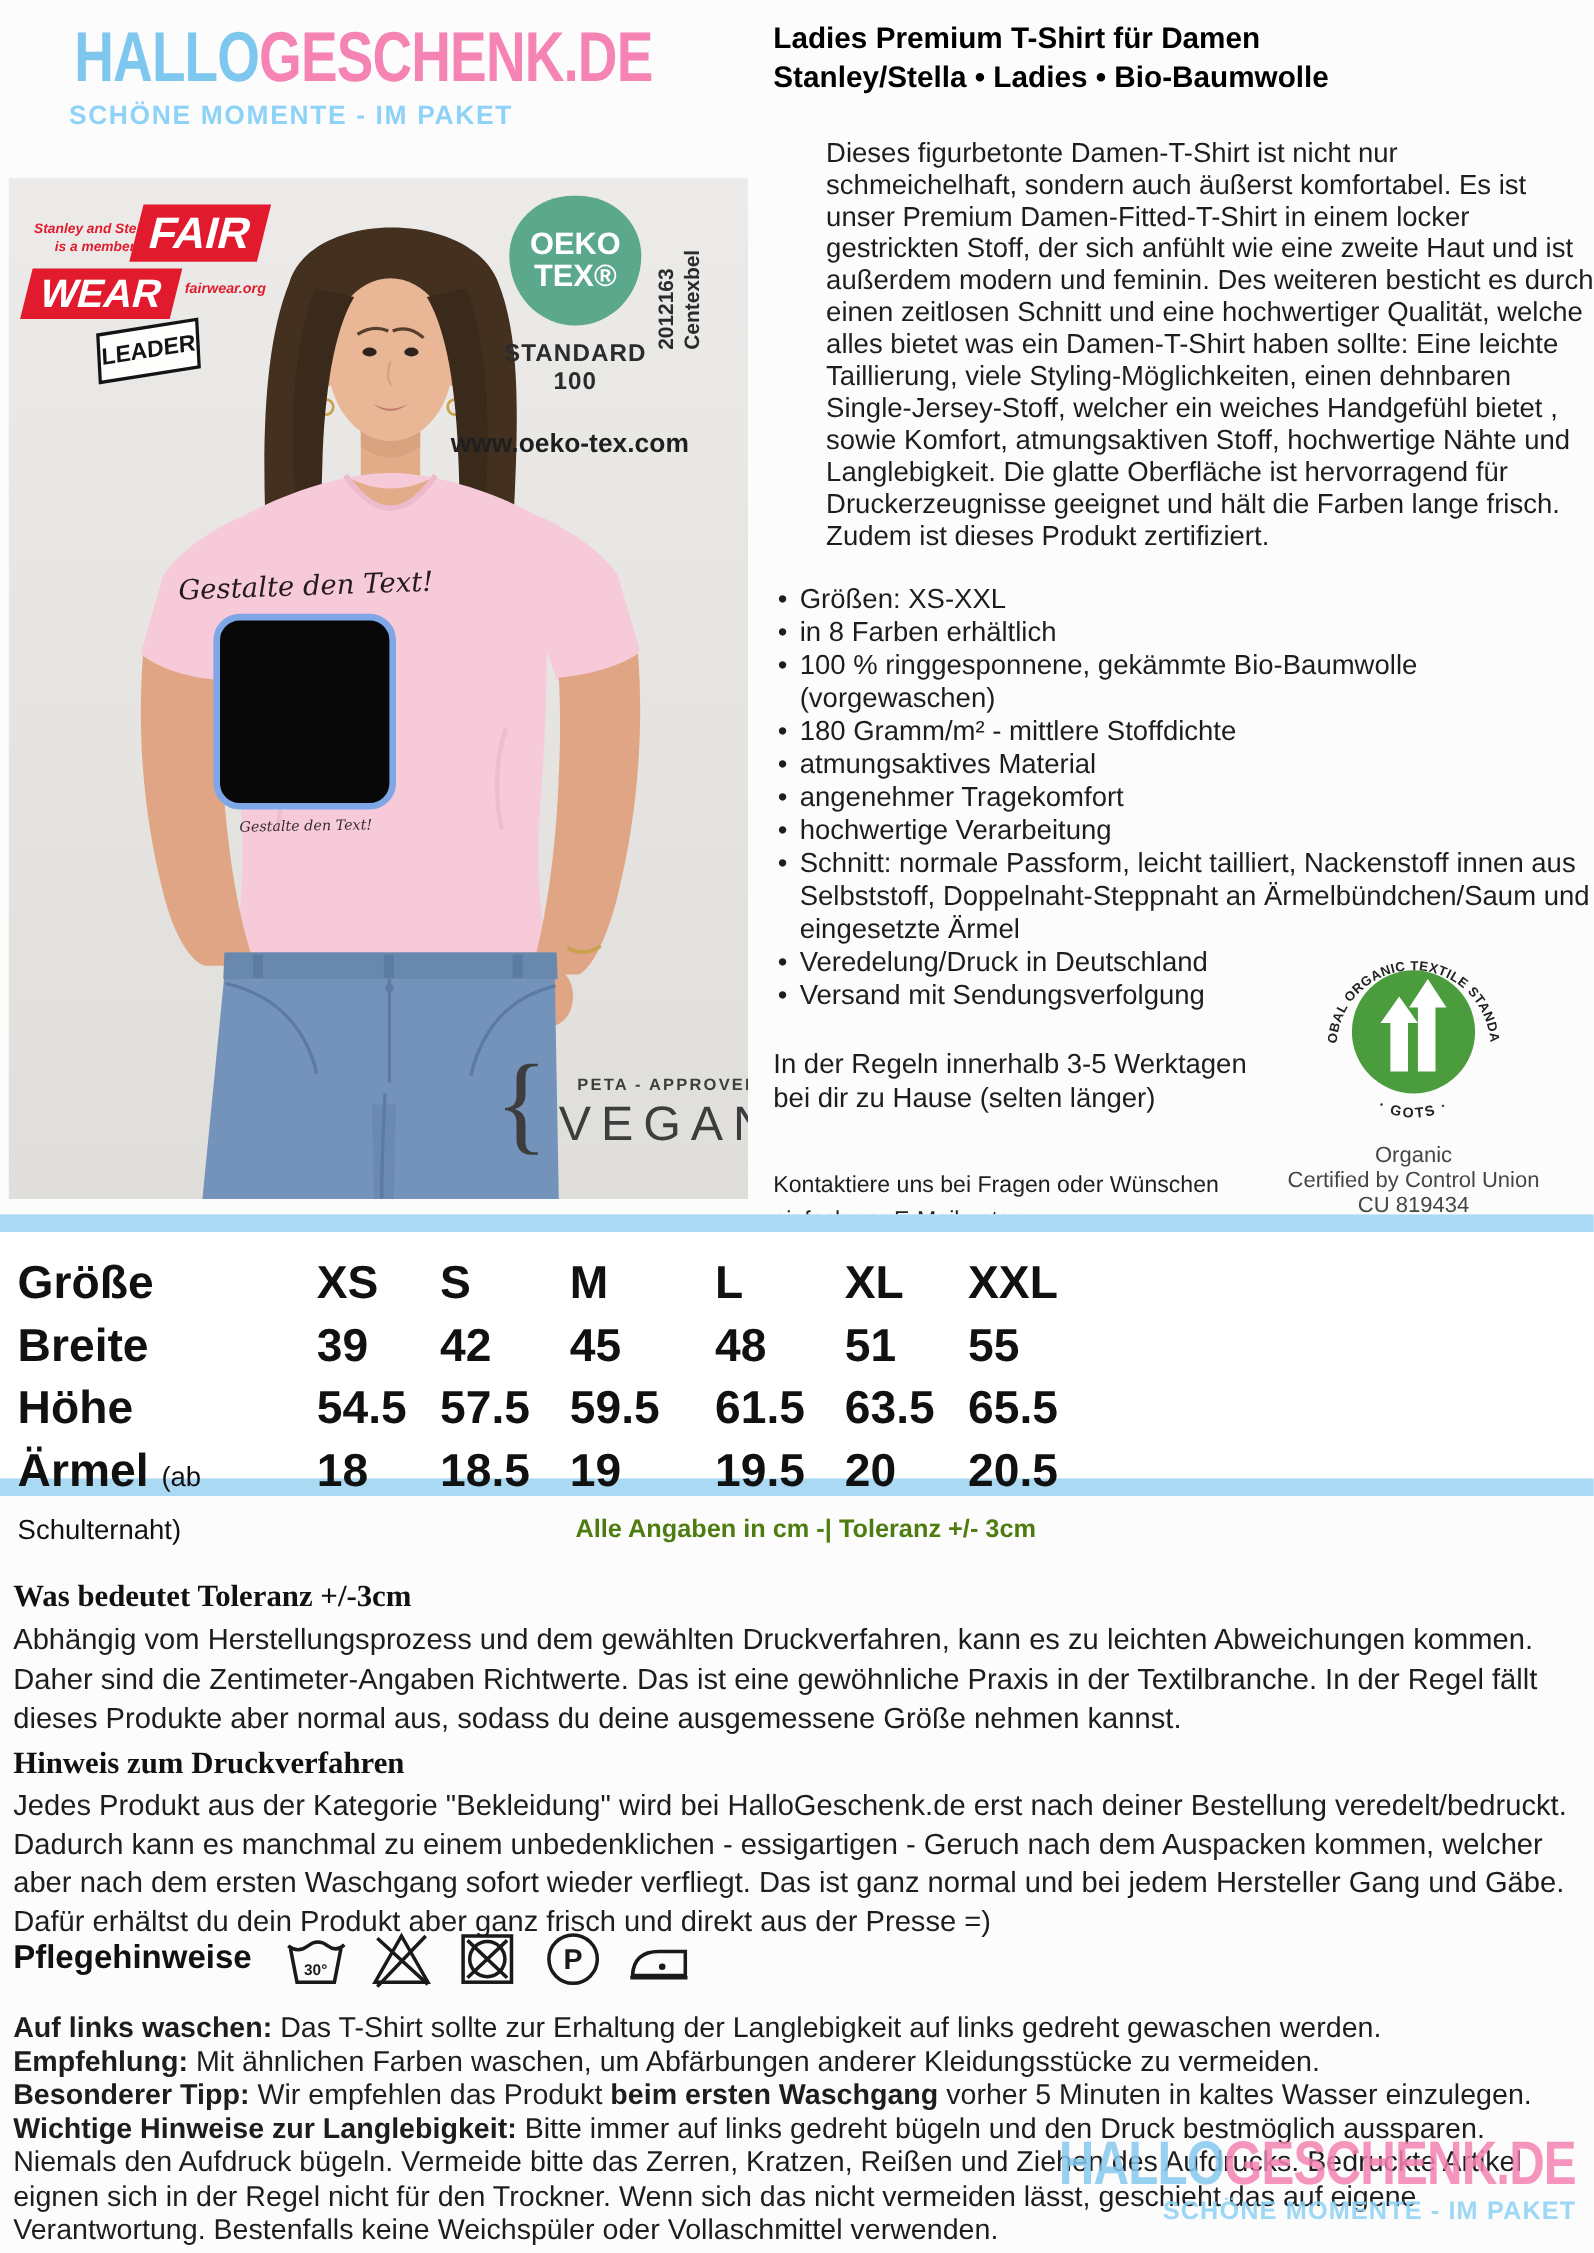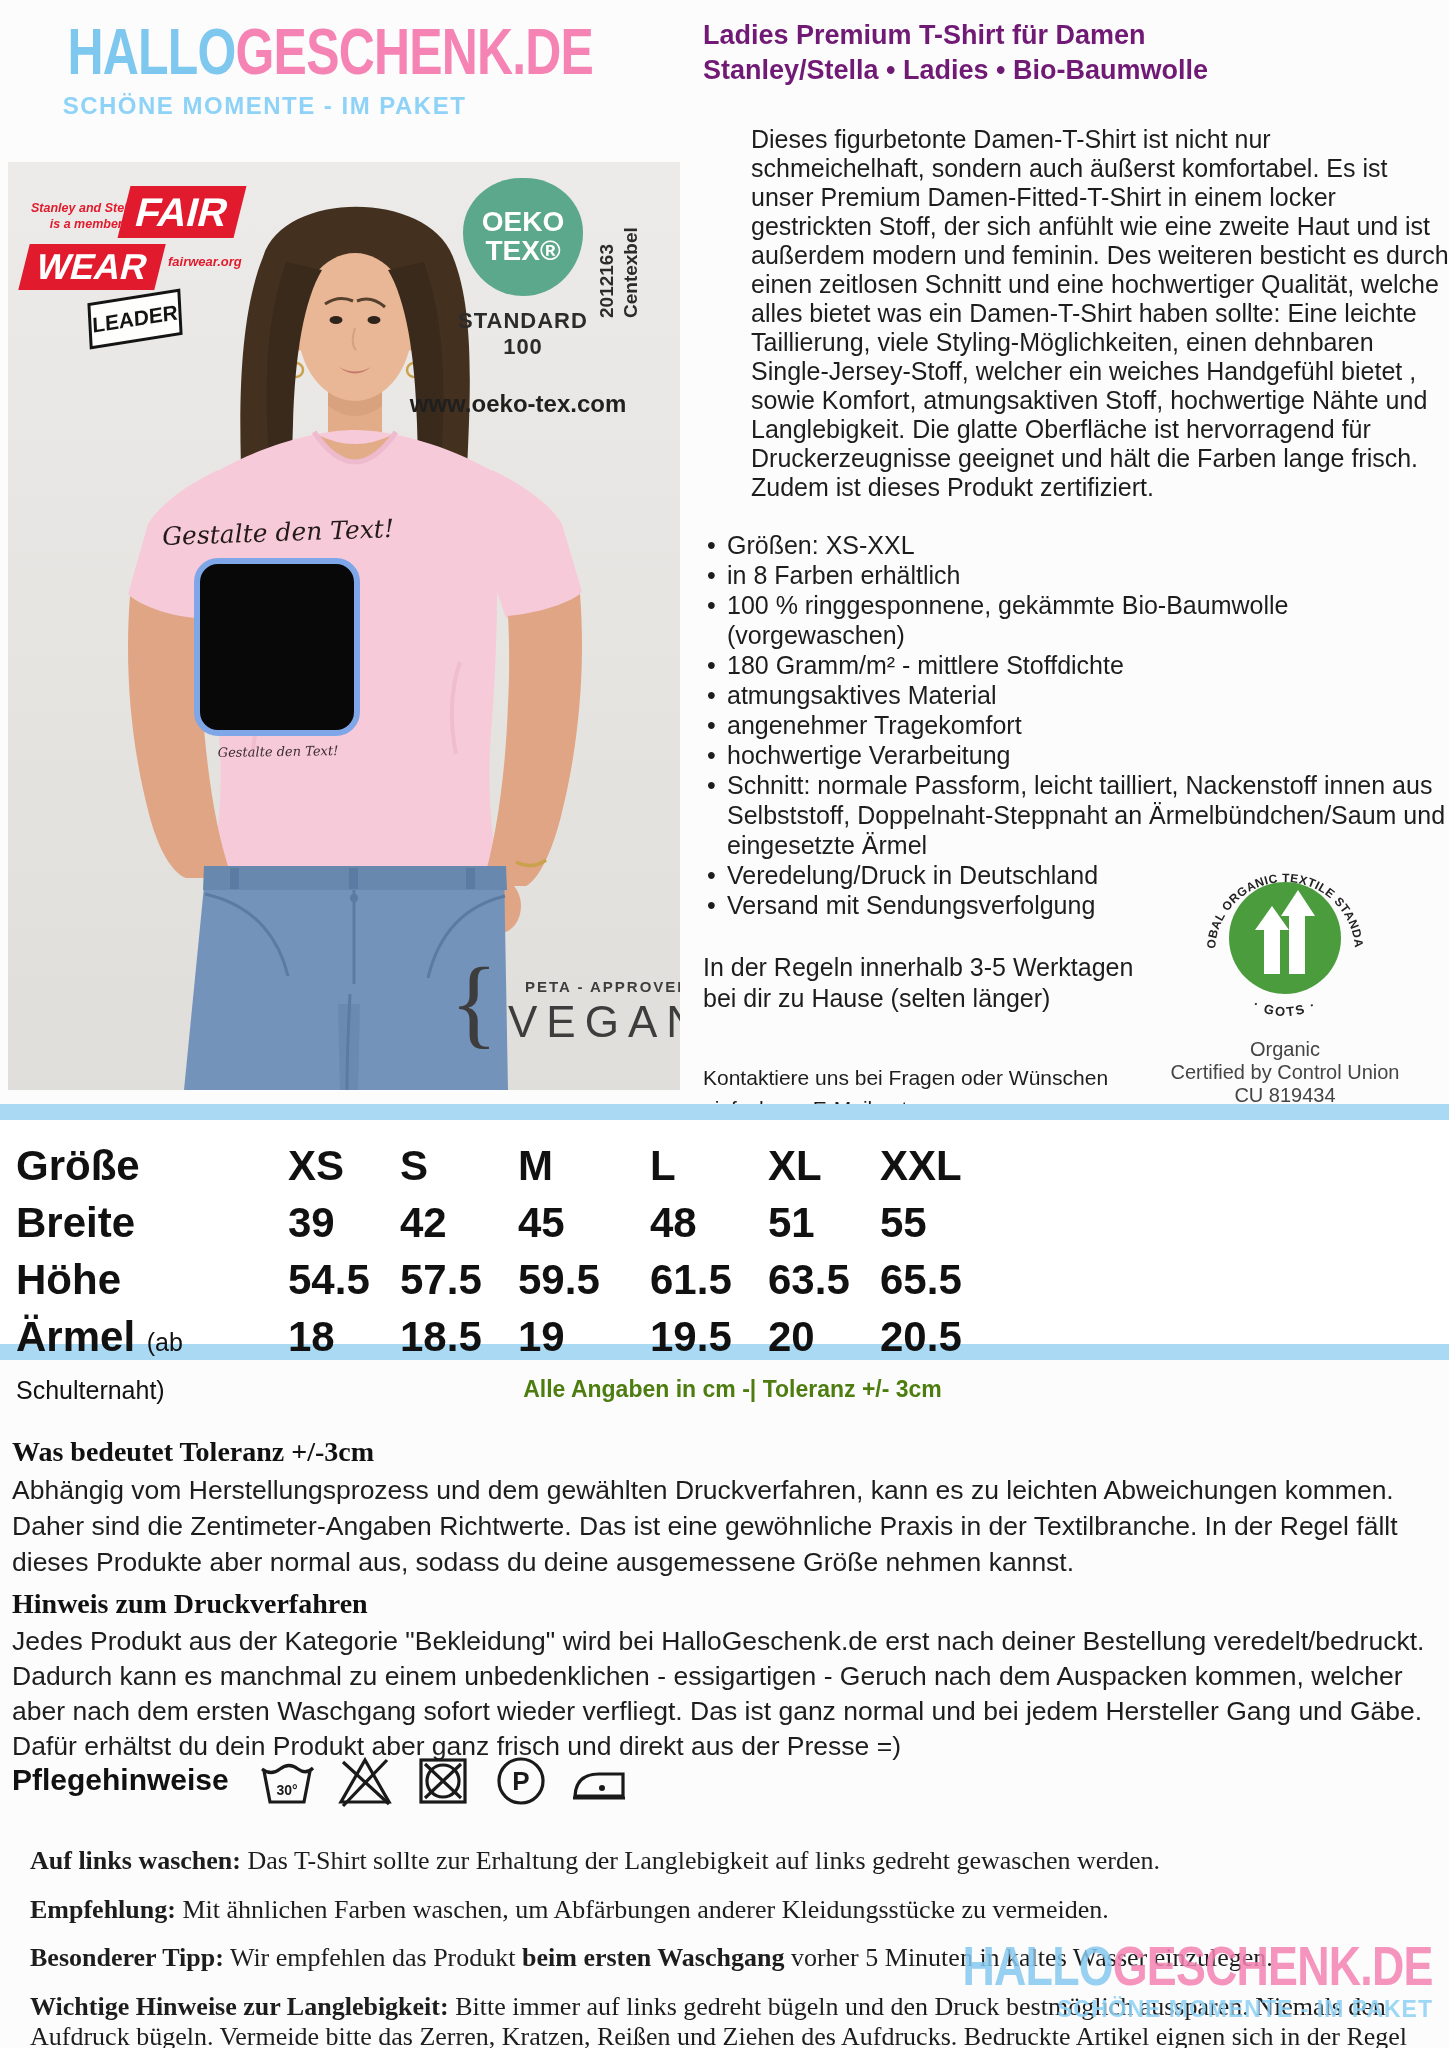--- a/index.html
+++ b/index.html
@@ -42,21 +42,21 @@
 
   
   .vegan{position:absolute;left:442px;top:796px;display:flex;gap:10px;color:#3d3d3d;}
   .vegan .brace{font-family:"Liberation Serif",serif;font-size:100px;line-height:0.9;font-weight:normal;}
   .vegan .mid{padding-top:20px;text-align:center;}
   .vegan .l1{font-size:15px;letter-spacing:2px;font-weight:bold;white-space:nowrap;}
   .vegan .l2{font-size:44px;letter-spacing:9px;margin-top:2px;}
 
   
   .right-col{position:absolute;left:703px;top:18px;width:746px;}
-  .rc-title{font-size:27px;font-weight:bold;line-height:1.28;margin:0;color:#701a75;}
+  .rc-title{font-size:27px;font-weight:bold;line-height:1.28;margin:0;color:#000000;}
   .rc-desc{margin-top:38px;font-size:25px;line-height:29px;color:#1d1d1d;margin-left:48px;}
   .rc-features{margin:28px 0 0 0;padding:0;list-style:none;font-size:25px;line-height:30px;}
   .rc-features li{position:relative;padding-left:24px;}
   .rc-features li::before{content:"•";position:absolute;left:4px;}
   .rc-delivery{margin-top:32px;font-size:25px;line-height:31px;}
   .rc-contact{margin-top:48px;font-size:21px;line-height:31px;}
   .rc-email{margin-top:32px;font-size:26px;font-weight:bold;color:#111;}
 
   
   .gots{position:absolute;left:1130px;top:848px;width:310px;text-align:center;}
@@ -75,21 +75,21 @@
   .sec-h{position:absolute;left:12px;width:1428px;font-size:28px;font-weight:bold;color:#111;font-family:Liberation Serif, serif;}
   .sec-p{position:absolute;left:12px;width:1428px;font-size:26.5px;line-height:36px;color:#1d1d1d;}
   .tol-h{top:1436px;}
   .tol-p{top:1472px;}
   .print-h{top:1588px;}
   .print-p{top:1624px;line-height:35px;}
   .care-row{position:absolute;left:12px;top:1750px;display:flex;align-items:center;gap:18px;}
   .care-row .care-label{font-size:30px;font-weight:bold;color:#111;margin-right:10px;}
   .care-row svg{display:block;}
   .care-lines{position:absolute;left:12px;top:1828px;width:1428px;font-size:26px;line-height:30.5px;color:#1d1d1d;}
-  .care-lines p{margin:18px;font-family:Liberation Serif, serif;}
+  .care-lines p{margin:0;}
 
   
   .watermark{position:absolute;right:16px;top:1938px;text-align:right;z-index:6;pointer-events:none;}
   .wm-main{font-size:56px;font-weight:bold;line-height:1;letter-spacing:-1px;transform:scaleX(0.8);transform-origin:right center;white-space:nowrap;}
   .wm-main .blue{color:rgba(134,200,238,0.85);}
   .wm-main .pink{color:rgba(243,129,177,0.85);}
   .wm-tagline{margin-top:2px;font-size:23px;font-weight:bold;letter-spacing:1px;color:rgba(142,209,245,0.88);}
 </style>
 </head>
 <body>

